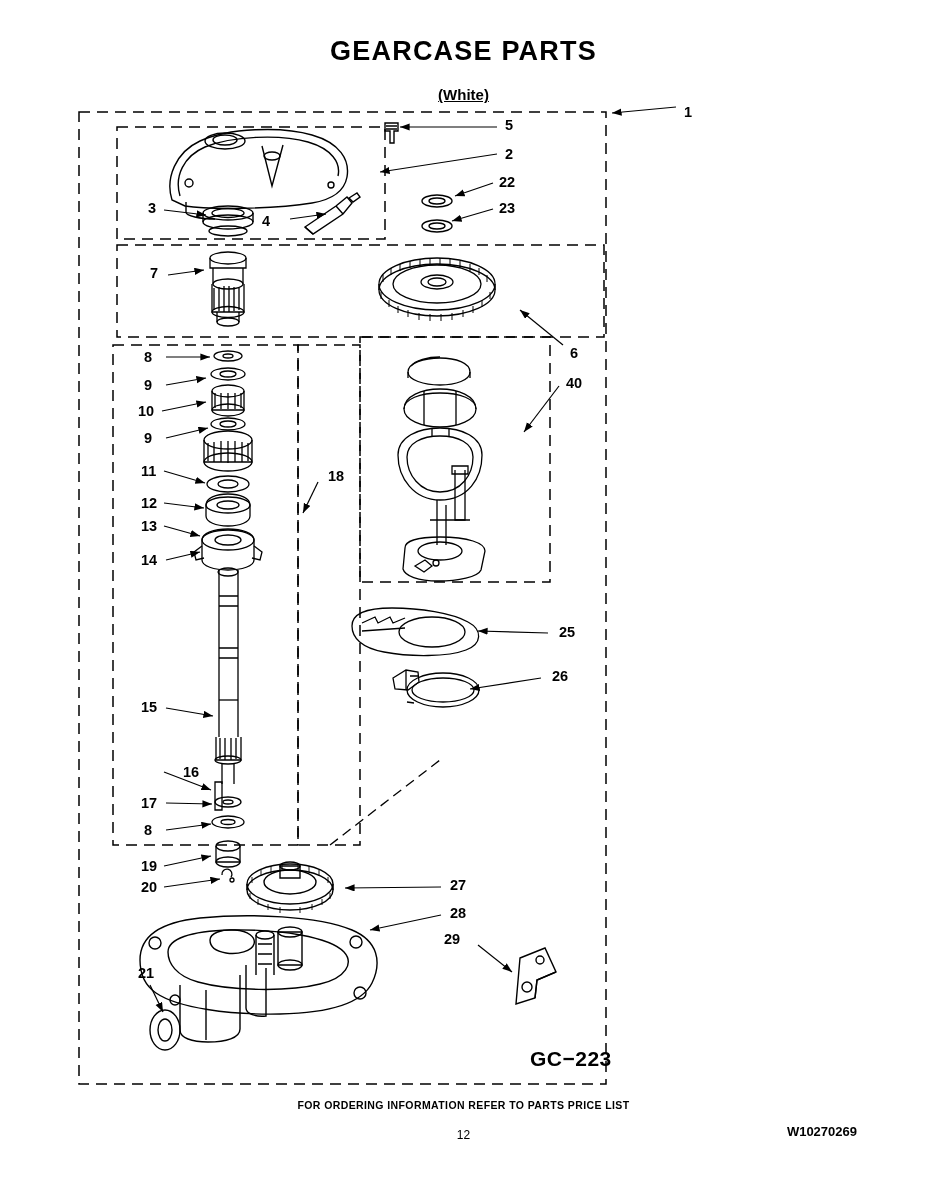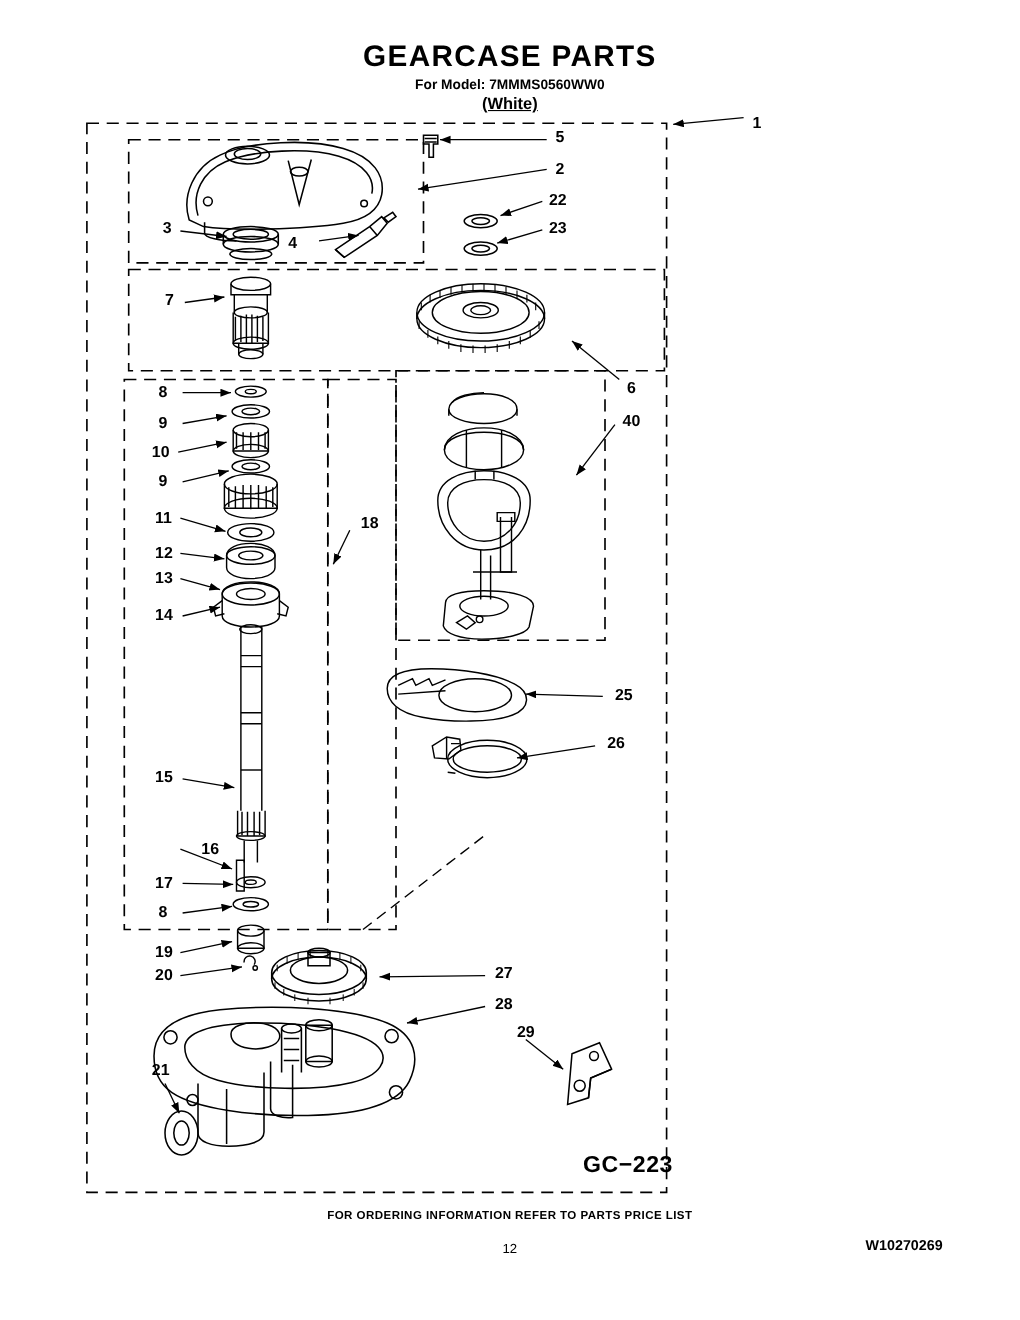--- a/index.html
+++ b/index.html
@@ -101,21 +101,20 @@
     color: #000;
     white-space: nowrap;
   }
 </style>
 </head>
 <body>
 
 <div class="page">
 
   <div class="title">GEARCASE PARTS</div>
-  <div class="subtitle">For Model: 7MMMS0560WW0</div>
   <div class="subtitle2">(White)</div>
 
   <svg class="canvas" viewBox="0 0 927 1200">
     <defs>
       <marker id="arrow" markerWidth="9" markerHeight="9" refX="8" refY="3" orient="auto">
         <path d="M0,0 L8,3 L0,6 z" fill="#000"></path>
       </marker>
     </defs>
 
     <g fill="none" stroke="#000" stroke-width="1.5" stroke-dasharray="11 7">
@@ -422,21 +421,21 @@
   <div class="callout" style="left:559px; top:624px;">25</div>
   <div class="callout" style="left:552px; top:668px;">26</div>
   <div class="callout" style="left:141px; top:699px;">15</div>
   <div class="callout" style="left:155px; top:764px;margin-left:28px;">16</div>
   <div class="callout" style="left:141px; top:795px;">17</div>
   <div class="callout" style="left:144px; top:822px;">8</div>
   <div class="callout" style="left:141px; top:858px;">19</div>
   <div class="callout" style="left:141px; top:879px;">20</div>
   <div class="callout" style="left:450px; top:877px;">27</div>
   <div class="callout" style="left:450px; top:905px;">28</div>
-  <div class="callout" style="left:470px; top:931px;text-align:right;">29</div>
+  <div class="callout" style="left:444px; top:931px;text-align:right;">29</div>
   <div class="callout" style="left:138px; top:965px;">21</div>
 
   <div class="diagram-code">GC−223</div>
   <div class="footer-note">FOR ORDERING INFORMATION REFER TO PARTS PRICE LIST</div>
   <div class="page-number">12</div>
   <div class="doc-code">W10270269</div>
 
 </div>
 
 </body></html>

